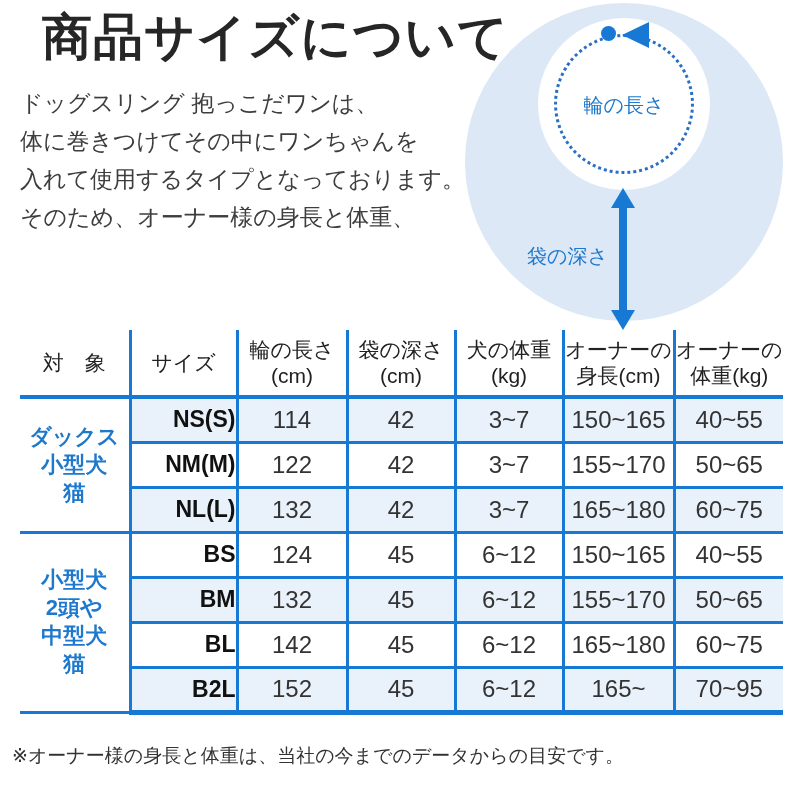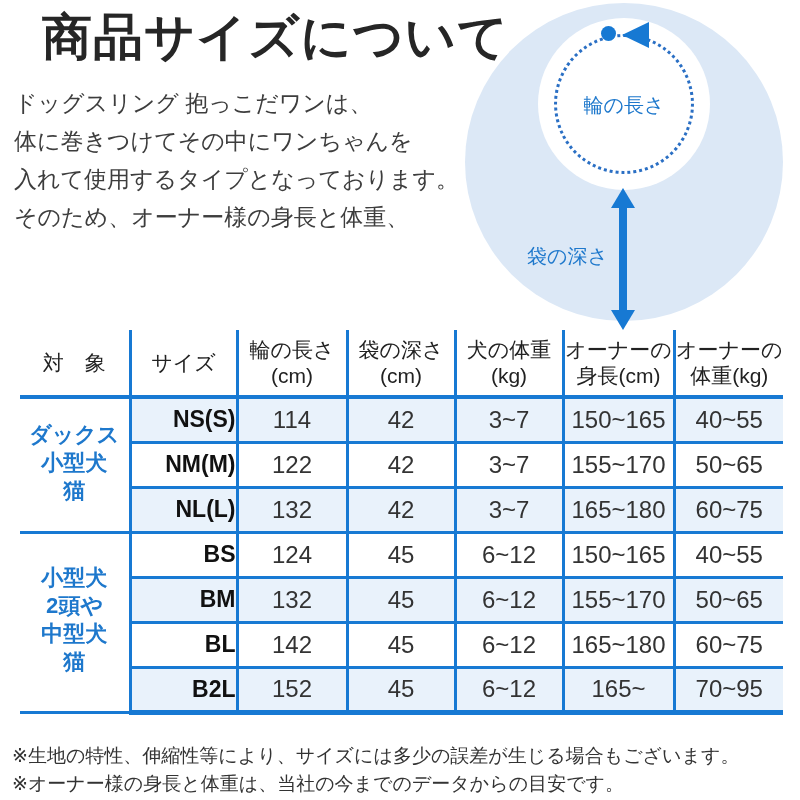--- a/index.html
+++ b/index.html
@@ -20,21 +20,21 @@
     color:var(--ink);
   }
 
   
   .page-title{
     position:absolute; left:12px; top:4px;
     font-size:50px; font-weight:600; letter-spacing:1px;
     color:#262626; white-space:nowrap;margin-left:30px;
   }
   .intro{
-    position:absolute; left:14px; top:84px;
+    position:absolute; left:20px; top:84px;
     font-size:23px; color:var(--body-text);
   }
   .intro-line{ display:block; height:38px; line-height:38px; white-space:nowrap; }
 
   
   .diagram{ position:absolute; left:0; top:0; width:800px; height:335px; }
   .pouch-circle{
     position:absolute; left:465px; top:3px; width:318px; height:318px;
     border-radius:50%; background:var(--pouch-fill);
   }
@@ -97,21 +97,21 @@
   }
   .th-line{ display:block; line-height:26px; white-space:nowrap; }
   .size-table tbody td{
     height:45px; border-bottom:3px solid var(--blue);
     font-size:24px; color:#333; background:#fff;
   }
   .size-table tbody tr.last-row td{ border-bottom:5px solid var(--blue);margin-top:40px; }
   .size-table tbody tr.shaded td{ background:var(--row-tint); }
   .size-table td.target-cell{
     background:#fff !important;
-    color:var(--blue-text); font-weight:bold; font-size:22px;font-family:Liberation Mono, monospace;
+    color:var(--blue-text); font-weight:bold; font-size:22px;
   }
   .target-line{ display:block; line-height:28px; white-space:nowrap; }
   .size-table td.size-cell{ font-weight:bold; font-size:23px; color:#111;text-align:right; }
 
   
   .footnotes{
     position:absolute; left:12px; top:742px;
     font-size:19px; color:#333;
   }
   .footnote-line{ display:block; height:28px; line-height:28px; white-space:nowrap; }
@@ -248,15 +248,14 @@
       <td>152</td>
       <td>45</td>
       <td>6~12</td>
       <td>165~</td>
       <td>70~95</td>
     </tr>
   </tbody>
 </table>
 
 <div class="footnotes">
-  <span class="footnote-line">※生地の特性、伸縮性等により、サイズには多少の誤差が生じる場合もございます。</span>
   <span class="footnote-line">※オーナー様の身長と体重は、当社の今までのデータからの目安です。</span>
 </div>
 
 </body></html>

